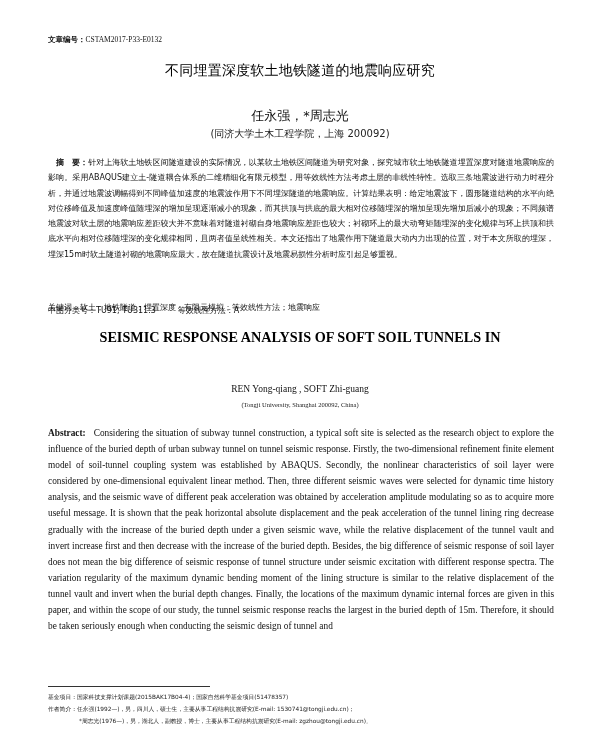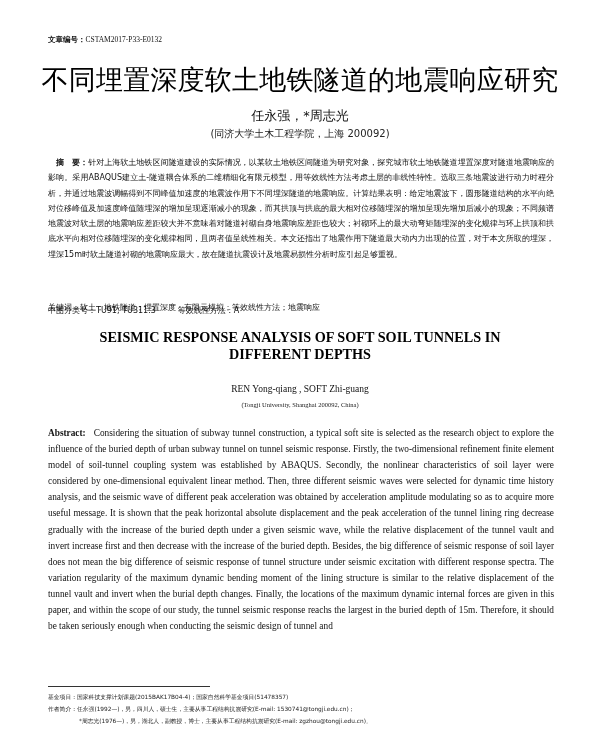--- a/index.html
+++ b/index.html
@@ -7,21 +7,21 @@
     body { position: relative; color: #111; font-family: "DejaVu Serif", "Liberation Serif", serif; }
 
     .article-id {
       position: absolute; left: 48px; top: 35px;
       font-size: 7.5px; font-family: "Liberation Serif", serif; color: #111; text-align: center;
     }
     .article-id .lbl { font-family: "DejaVu Sans", sans-serif; font-weight: bold; }
 
     .cn-title {
       position: absolute; left: 0; right: 0; top: 62px;
-      text-align: center; font-size: 27px; font-family: "DejaVu Sans", sans-serif;
+      text-align: center; font-size: 14px; font-family: "DejaVu Sans", sans-serif;
       font-weight: normal; letter-spacing: 0.2px; color: #000;
     }
     .cn-authors {
       position: absolute; left: 0; right: 0; top: 107px;
       text-align: center; font-size: 13px; font-family: "DejaVu Sans", sans-serif; color: #111;
     }
     .cn-affil {
       position: absolute; left: 0; right: 0; top: 127px;
       text-align: center; font-size: 10px; font-family: "DejaVu Sans", sans-serif; color: #222;
     }
@@ -91,21 +91,20 @@
 <div class="cn-keywords">
   <span>关键词：</span><span>软土；地铁隧道；埋置深度；有限元模拟；等效线性方法；地震响应</span>
 </div>
 
 <div class="cn-class">
   <span>中图分类号：</span><span>TU91; TU311.3</span><span class="gap"></span><span>等效线性方法：</span><span>A</span>
 </div>
 
 <h2 class="en-title">
   <span>SEISMIC RESPONSE ANALYSIS OF SOFT SOIL TUNNELS IN</span><br>
-  <span>DIFFERENT DEPTHS</span>
 </h2>
 <div class="en-authors">REN Yong-qiang , SOFT Zhi-guang</div>
 <div class="en-affil">(Tongji University, Shanghai 200092, China)</div>
 
 <p class="en-abstract">
   <span class="lbl">Abstract:</span><span>Considering the situation of subway tunnel construction, a typical soft site is selected as the research object to explore the influence of the buried depth of urban subway tunnel on tunnel seismic response. Firstly, the two-dimensional refinement finite element model of soil-tunnel coupling system was established by ABAQUS. Secondly, the nonlinear characteristics of soil layer were considered by one-dimensional equivalent linear method. Then, three different seismic waves were selected for dynamic time history analysis, and the seismic wave of different peak acceleration was obtained by acceleration amplitude modulating so as to acquire more useful message. It is shown that the peak horizontal absolute displacement and the peak acceleration of the tunnel lining ring decrease gradually with the increase of the buried depth under a given seismic wave, while the relative displacement of the tunnel vault and invert increase first and then decrease with the increase of the buried depth. Besides, the big difference of seismic response of soil layer does not mean the big difference of seismic response of tunnel structure under seismic excitation with different response spectra. The variation regularity of the maximum dynamic bending moment of the lining structure is similar to the relative displacement of the tunnel vault and invert when the burial depth changes. Finally, the locations of the maximum dynamic internal forces are given in this paper, and within the scope of our study, the tunnel seismic response reachs the largest in the buried depth of 15m. Therefore, it should be taken seriously enough when conducting the seismic design of tunnel and</span>
 </p>
 
 <div class="footnote-rule"></div>
 <div class="footnotes">

